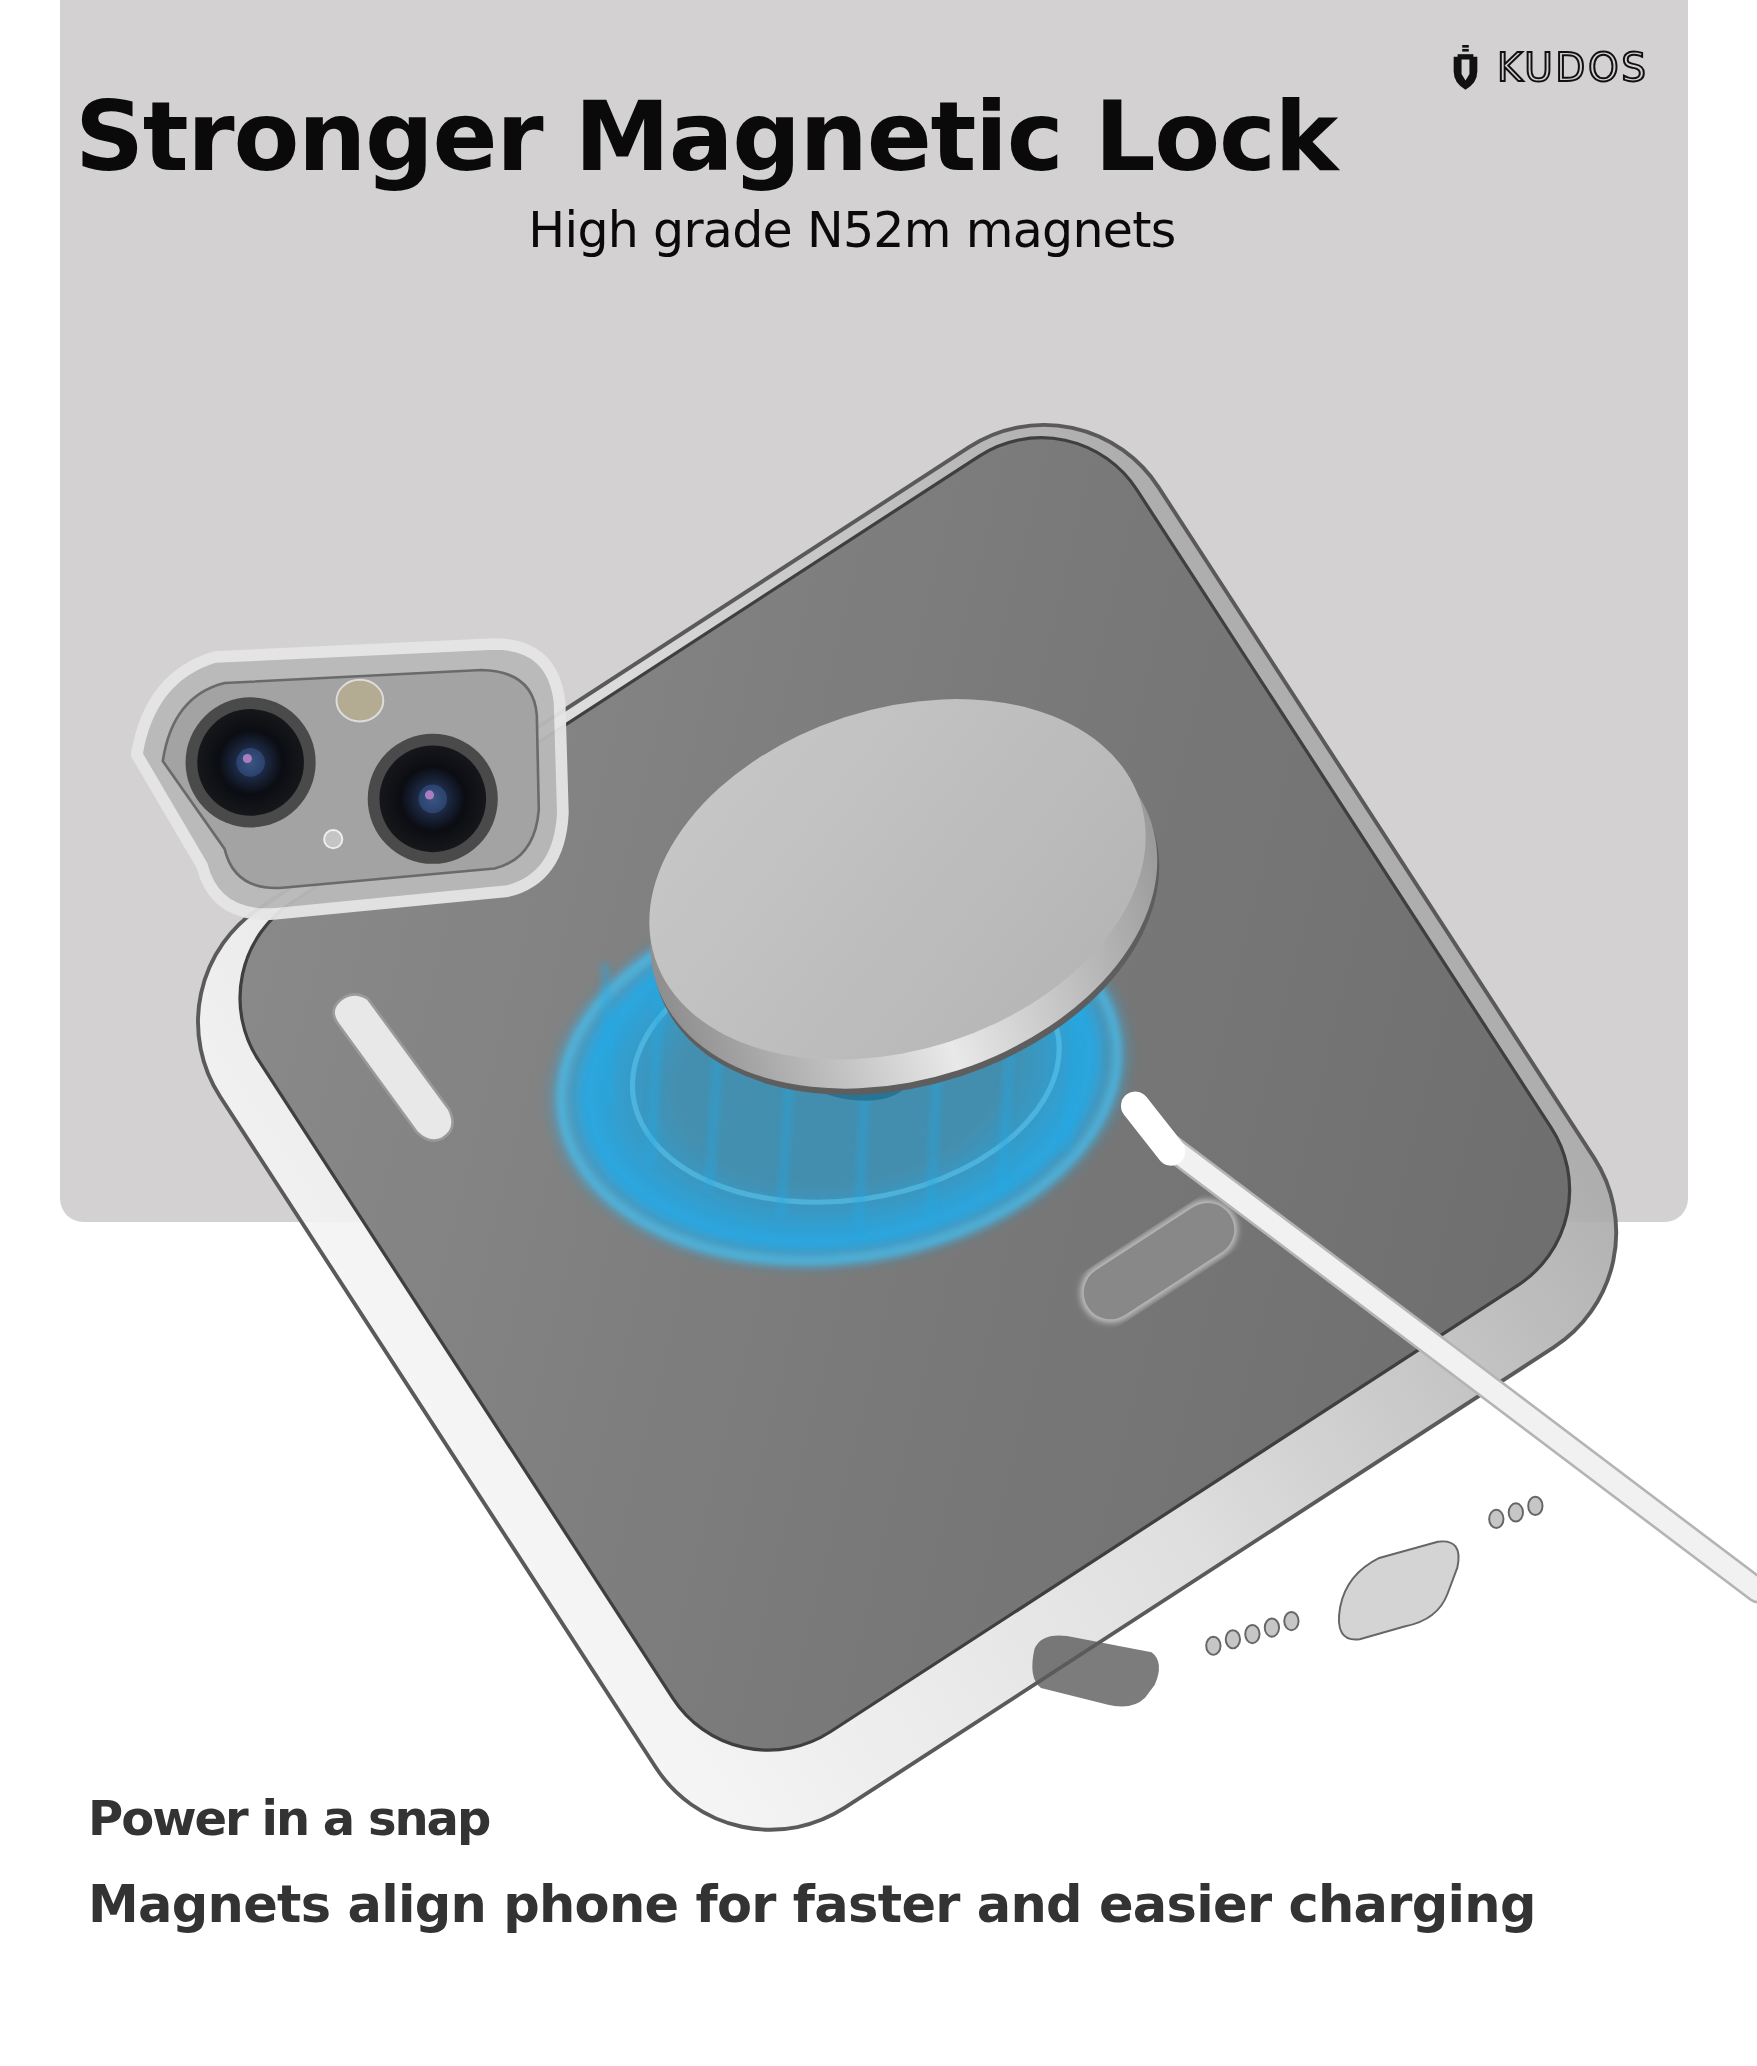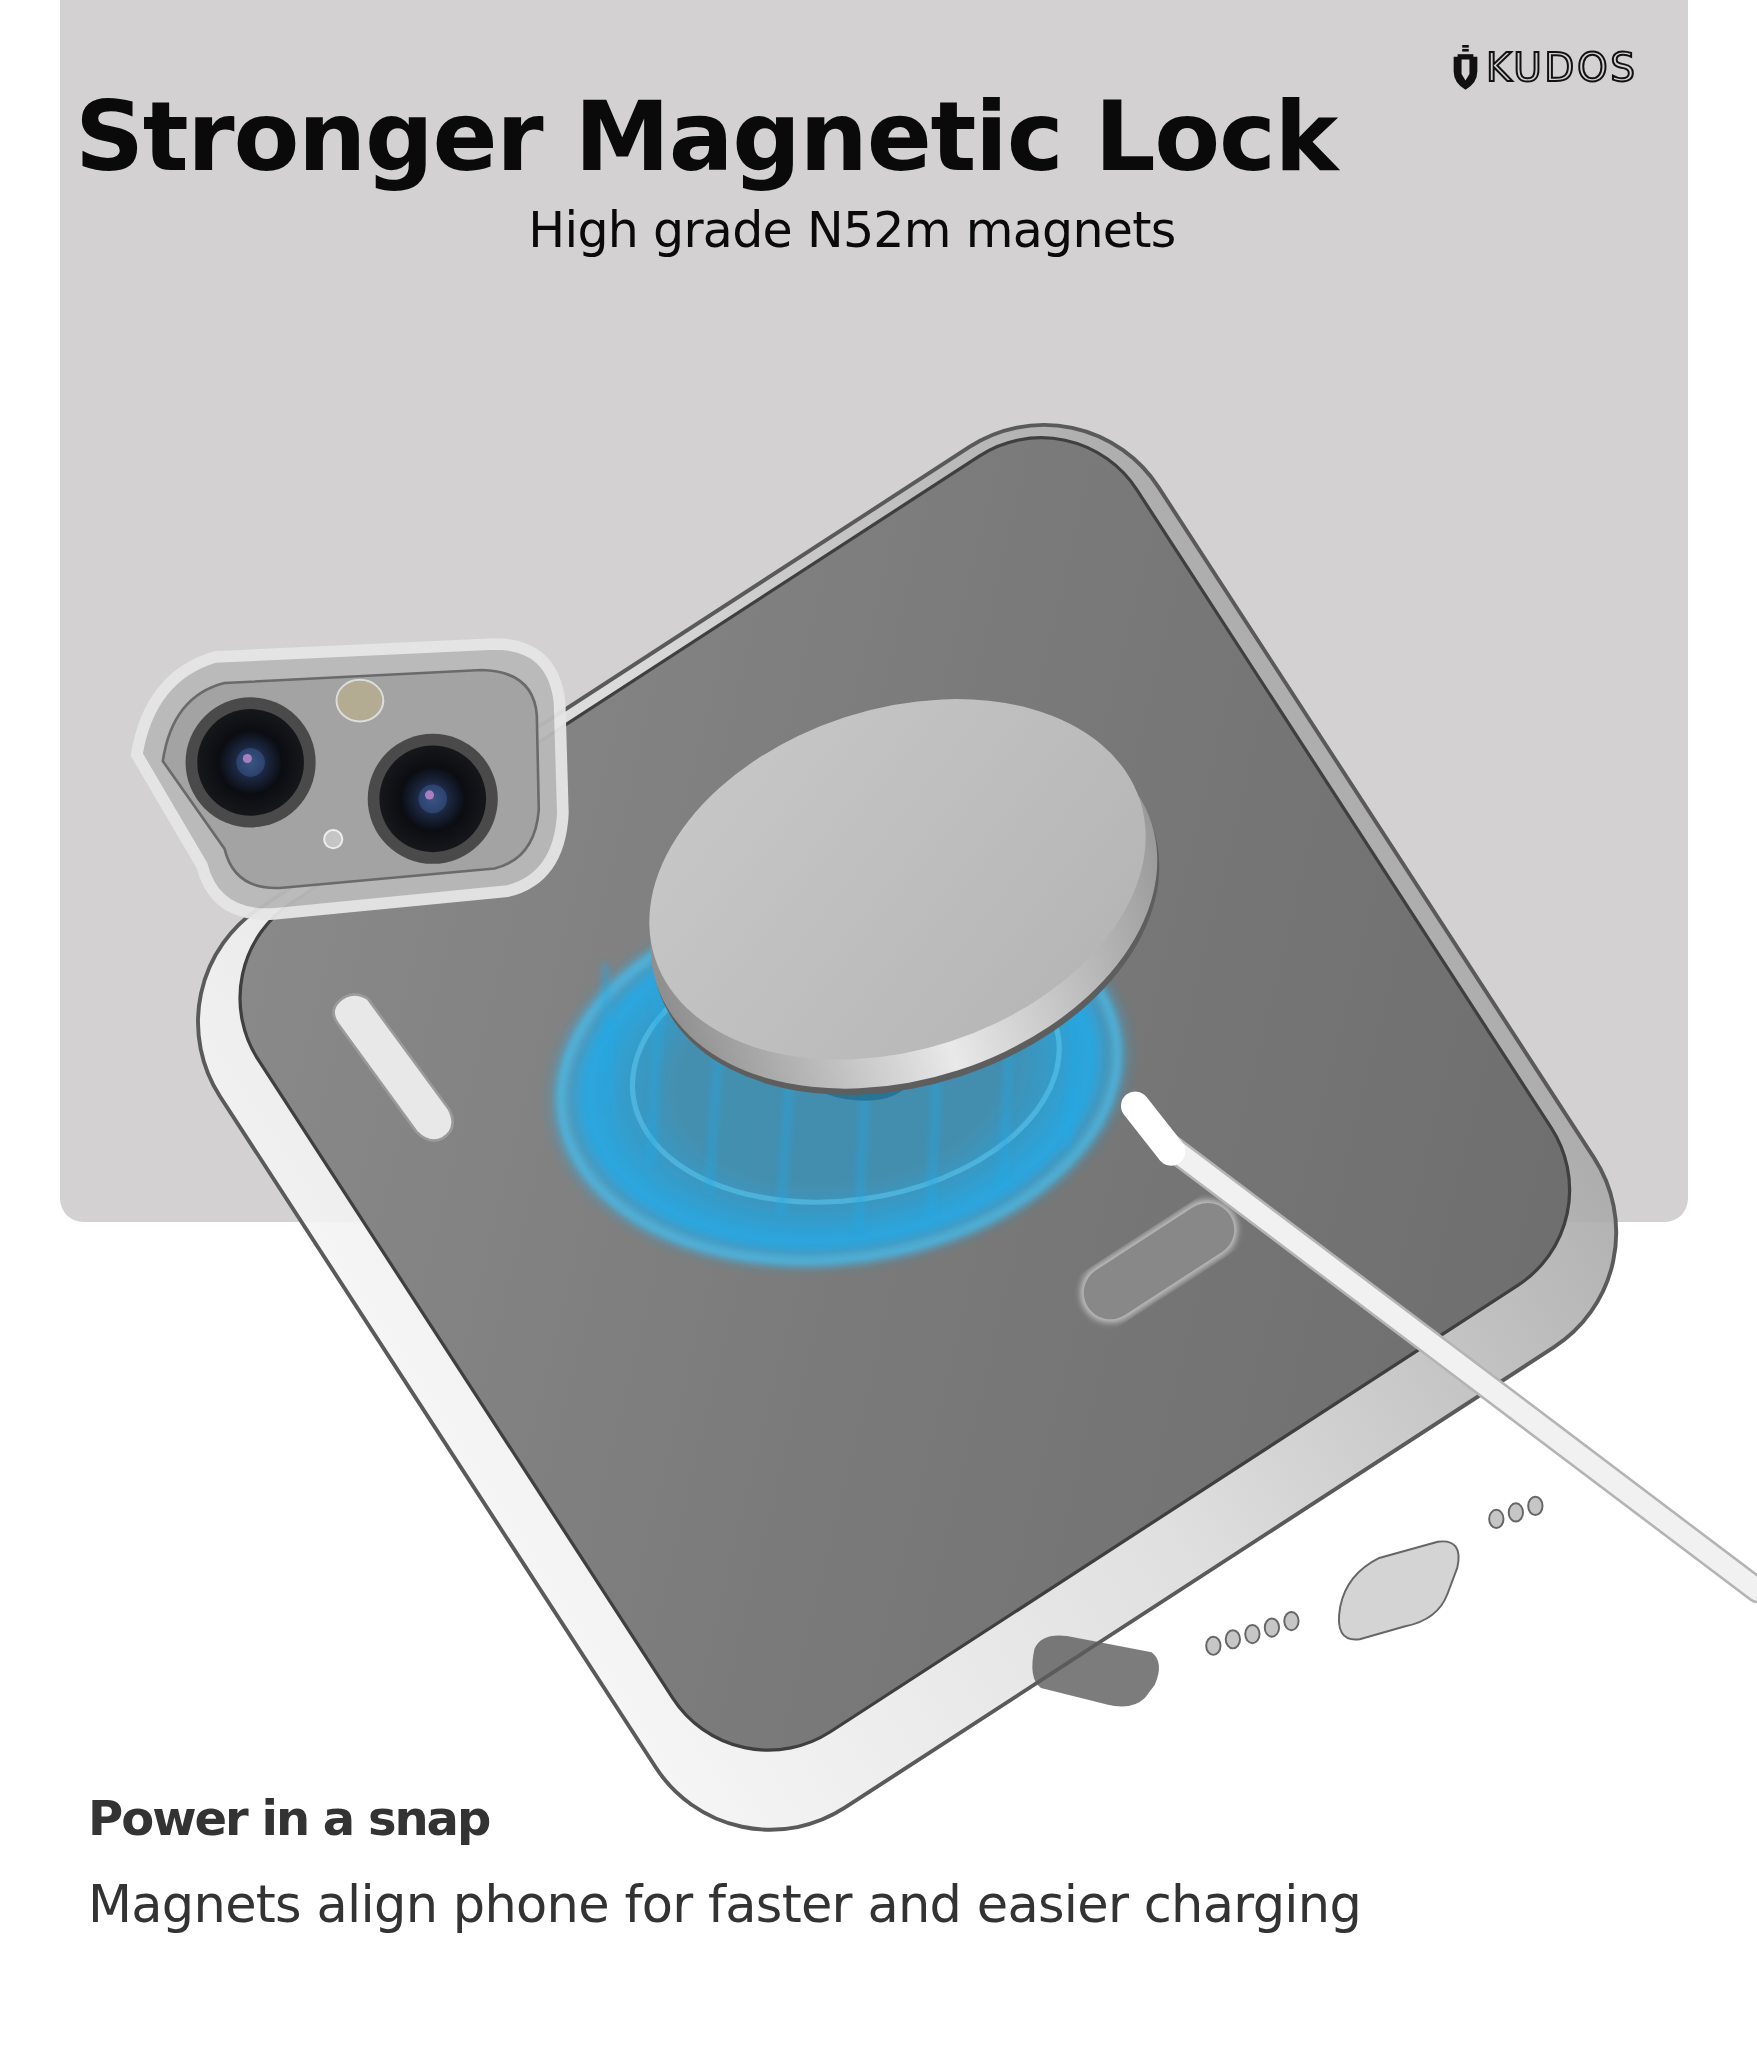--- a/index.html
+++ b/index.html
@@ -1,31 +1,31 @@
 <!DOCTYPE html>
 <html style="font-size:10.4px"><head>
 <meta charset="utf-8">
 <style>
   html, body { margin:0; padding:0; background:#ffffff; }
   body { width:1758px; height:2066px; position:relative; overflow:hidden;
          font-family:"DejaVu Sans", sans-serif; }
   .panel { position:absolute; left:60px; top:0; width:1628px; height:1222px;
            background:#d3d1d2; border-radius:0 0 23.4px 23.4px; }
-  .logo { position:absolute; left:1451px; top:44px; height:47px; display:flex; align-items:center; gap:6px; }
+  .logo { position:absolute; left:1451px; top:44px; height:47px; display:flex; align-items:center; gap:17px; }
   .logo-mark { width:29px; height:46px; }
   .logo-text { font-family:"DejaVu Sans", sans-serif; font-size:39px; font-weight:400;
                letter-spacing:2.6px; color:#d3d1d2; -webkit-text-stroke:2px #111; line-height:1; }
   .title { position:absolute; left:0; width:1412px; top:85px; text-align:center;
            font-size:96px; font-weight:700; color:#0a0a0a; letter-spacing:-1.3px; line-height:1.1; }
   .subtitle { position:absolute; left:0; width:1704px; top:203px; text-align:center;
               font-size:49px; font-weight:400; color:#0a0a0a; line-height:56px; letter-spacing:-0.7px; }
   .scene { position:absolute; left:0; top:0; width:1758px; height:2066px; }
   .feature-title { position:absolute; left:88px; top:1792px; font-size:48px; font-weight:700;
                    color:#333333; letter-spacing:-2px; line-height:1.1; }
-  .feature-desc { position:absolute; left:88px; top:1877px; font-size:51px; font-weight:400;
+  .feature-desc { position:absolute; left:88px; top:1877px; font-size:51px; font-weight:700;
                   color:#333333; letter-spacing:-0.7px; line-height:1.1; }
 </style>
 </head>
 <body>
 
 <div class="panel"></div>
 
 <div class="logo">
   <svg class="logo-mark" viewBox="0 0 44 70">
     <rect x="17" y="0" width="10" height="4" fill="#111"></rect>

